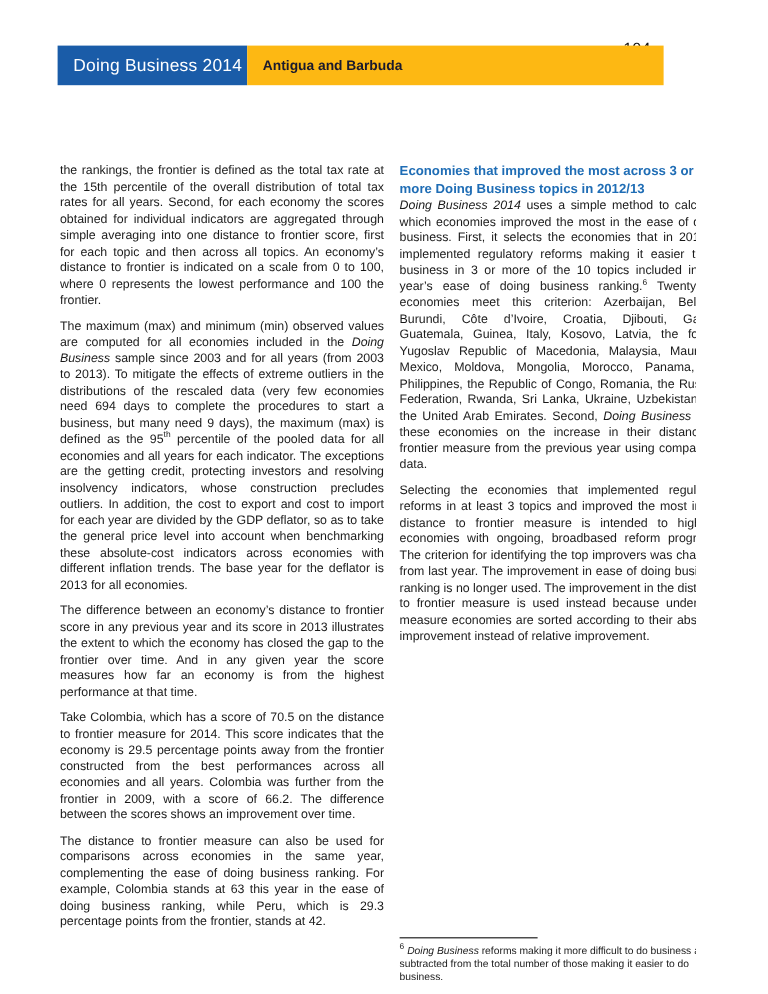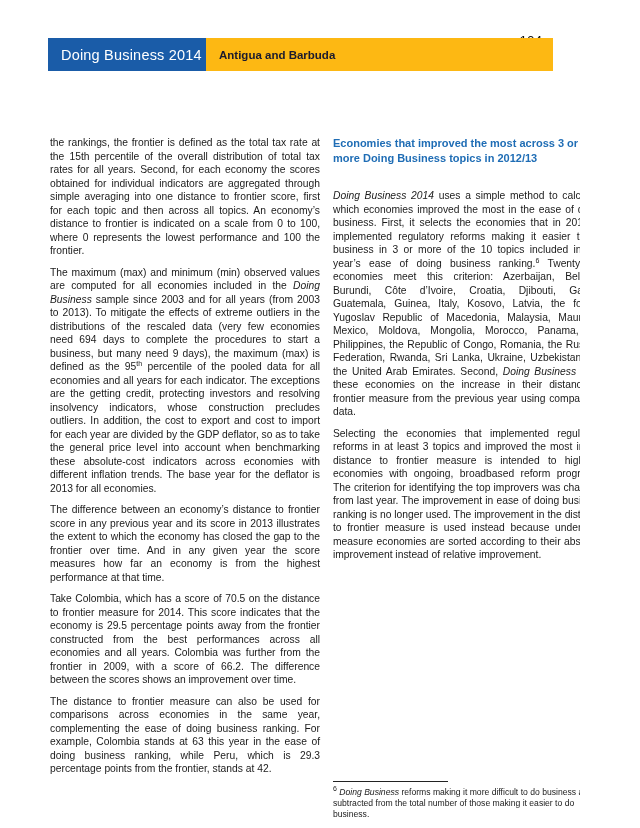--- a/index.html
+++ b/index.html
@@ -31,21 +31,21 @@
   }
   .col{width:270px;height:100%;box-sizing:border-box;}
   .col.right{display:flex;flex-direction:column;}
   .body p{
     margin:0 0 8px 0;
     font-size:10.3px;line-height:13.5px;text-align:justify;
   }
   .body p em{font-style:italic;}
   .body sup{font-size:7px;line-height:0;vertical-align:super;}
   h2.section-heading{
-    margin:0 0 24px 0;color:var(--heading-blue,#1f6db5);
+    margin:0 0 0 0;color:var(--heading-blue,#1f6db5);
     font-size:11px;line-height:14.5px;font-weight:bold;text-align:left;
   }
   .footnote{margin-top:auto;padding-bottom:8px;}
   .fn-rule{width:115px;border-top:1px solid #222;margin-bottom:5px;}
   .fn-text{
     margin:0 !important;font-size:8.6px !important;line-height:11px !important;
     text-align:left !important;color:#1a1a1a;
   }
 </style>
 </head>

